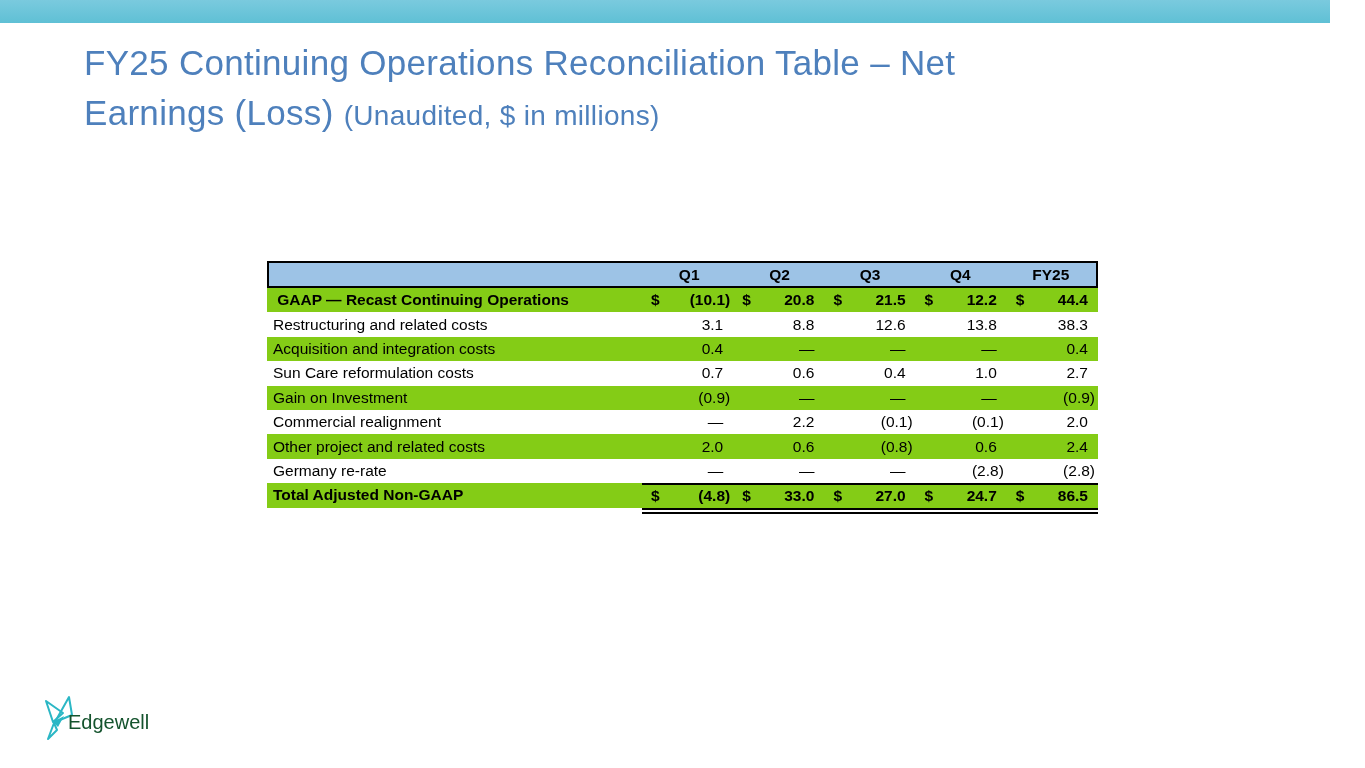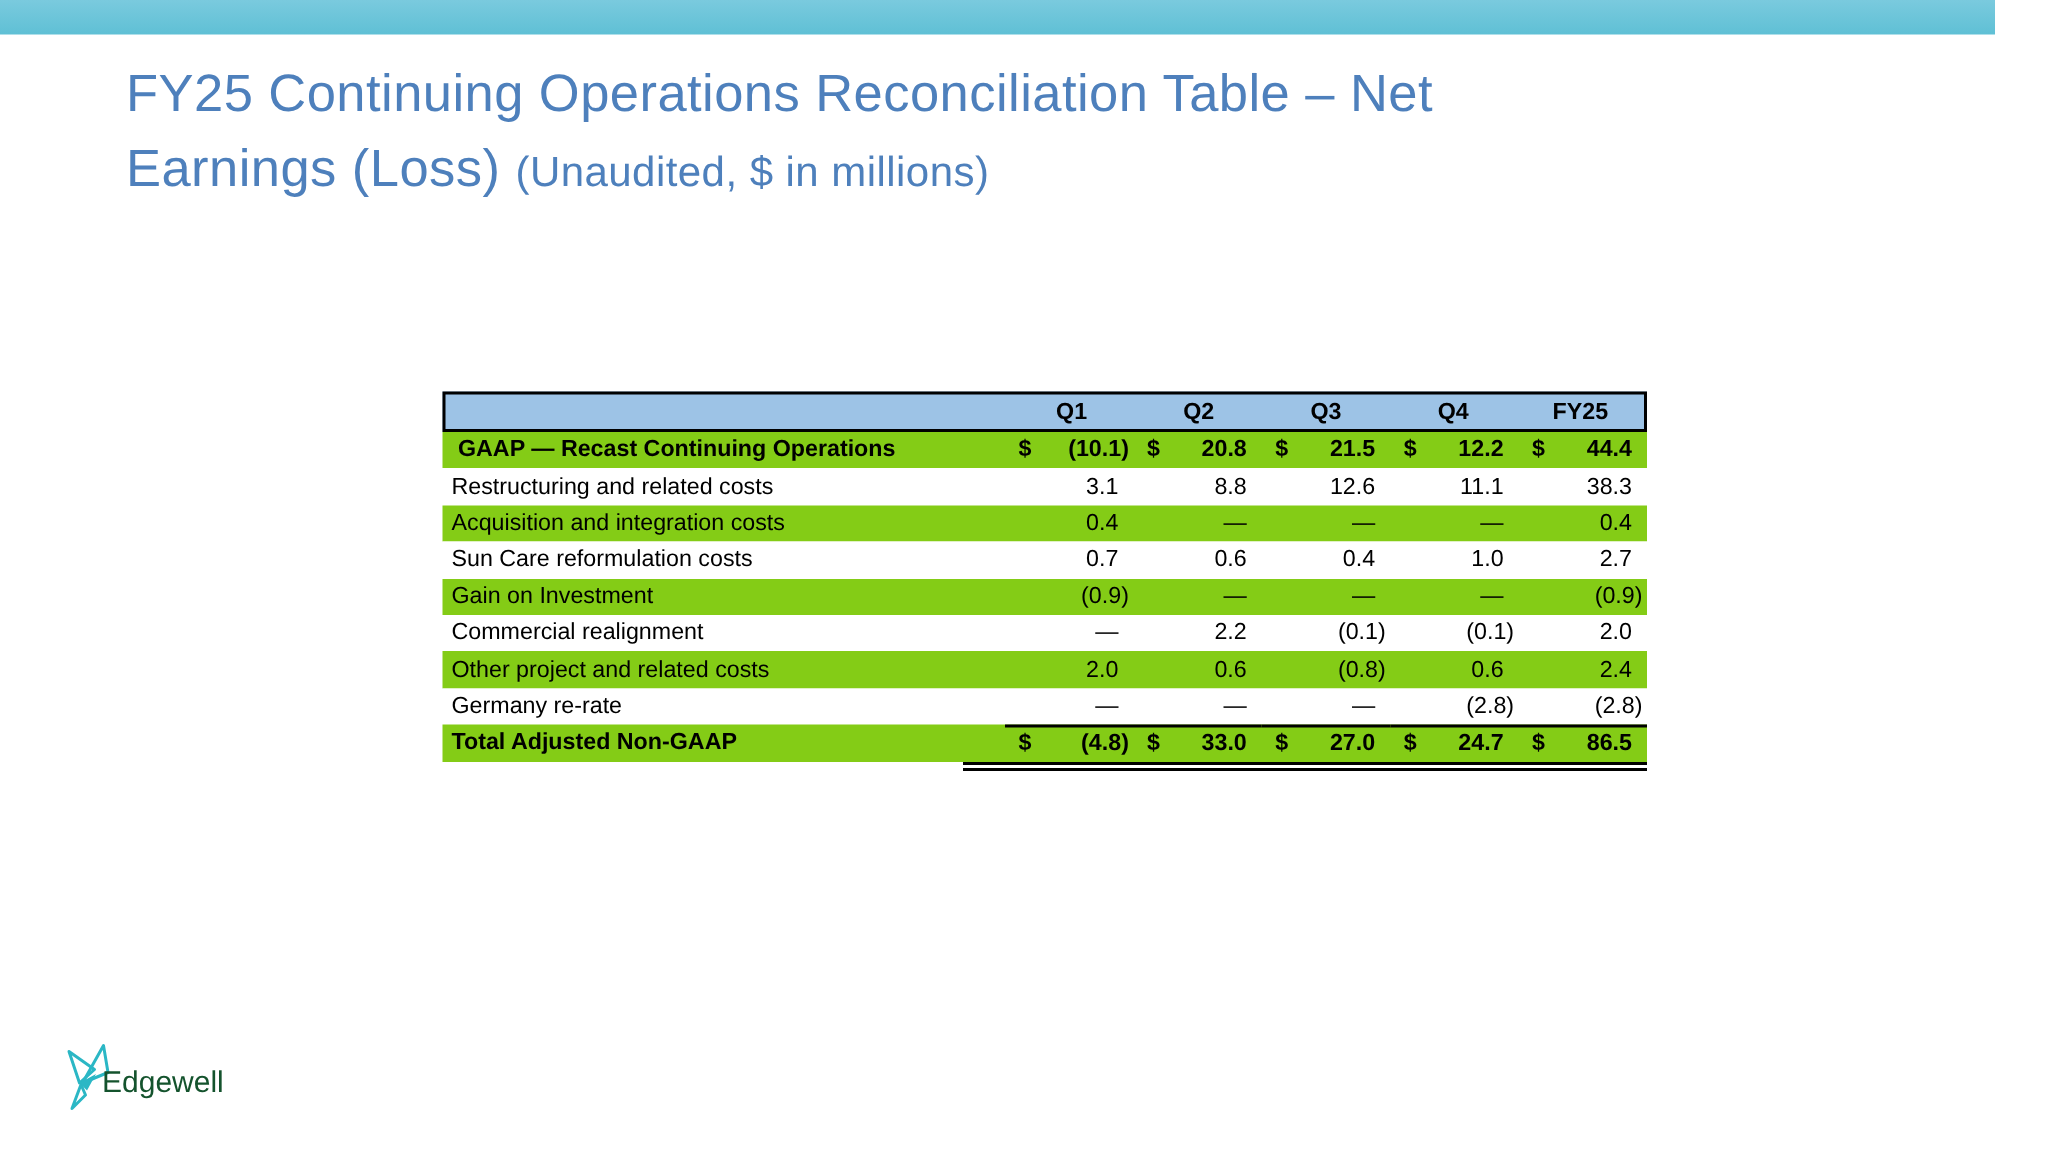--- a/index.html
+++ b/index.html
@@ -36,21 +36,20 @@
     position: absolute;
     left: 267px;
     top: 261px;
     width: 831px;
     font-size: 15.5px;
   }
   .thead, .trow {
     display: grid;
     grid-template-columns: 375px repeat(5, 1fr);
     align-items: stretch;
-    margin-left: 28px;
   }
   .thead {
     height: 27px;
     background: #9dc3e6;
     border: 2px solid #000;
     box-sizing: border-box;
   }
   .hcell {
     display: flex;
     align-items: center;
@@ -155,21 +154,21 @@
           <div class="vcell">
             <span class="val">3.1</span>
           </div>
           <div class="vcell">
             <span class="val">8.8</span>
           </div>
           <div class="vcell">
             <span class="val">12.6</span>
           </div>
           <div class="vcell">
-            <span class="val">11.1</span>
+            <span class="val">13.8</span>
           </div>
           <div class="vcell">
             <span class="val">38.3</span>
           </div>
         </div>
         <div class="trow shaded">
           <div class="lcell">Acquisition and integration costs</div>
           <div class="vcell">
             <span class="val">0.4</span>
           </div>

